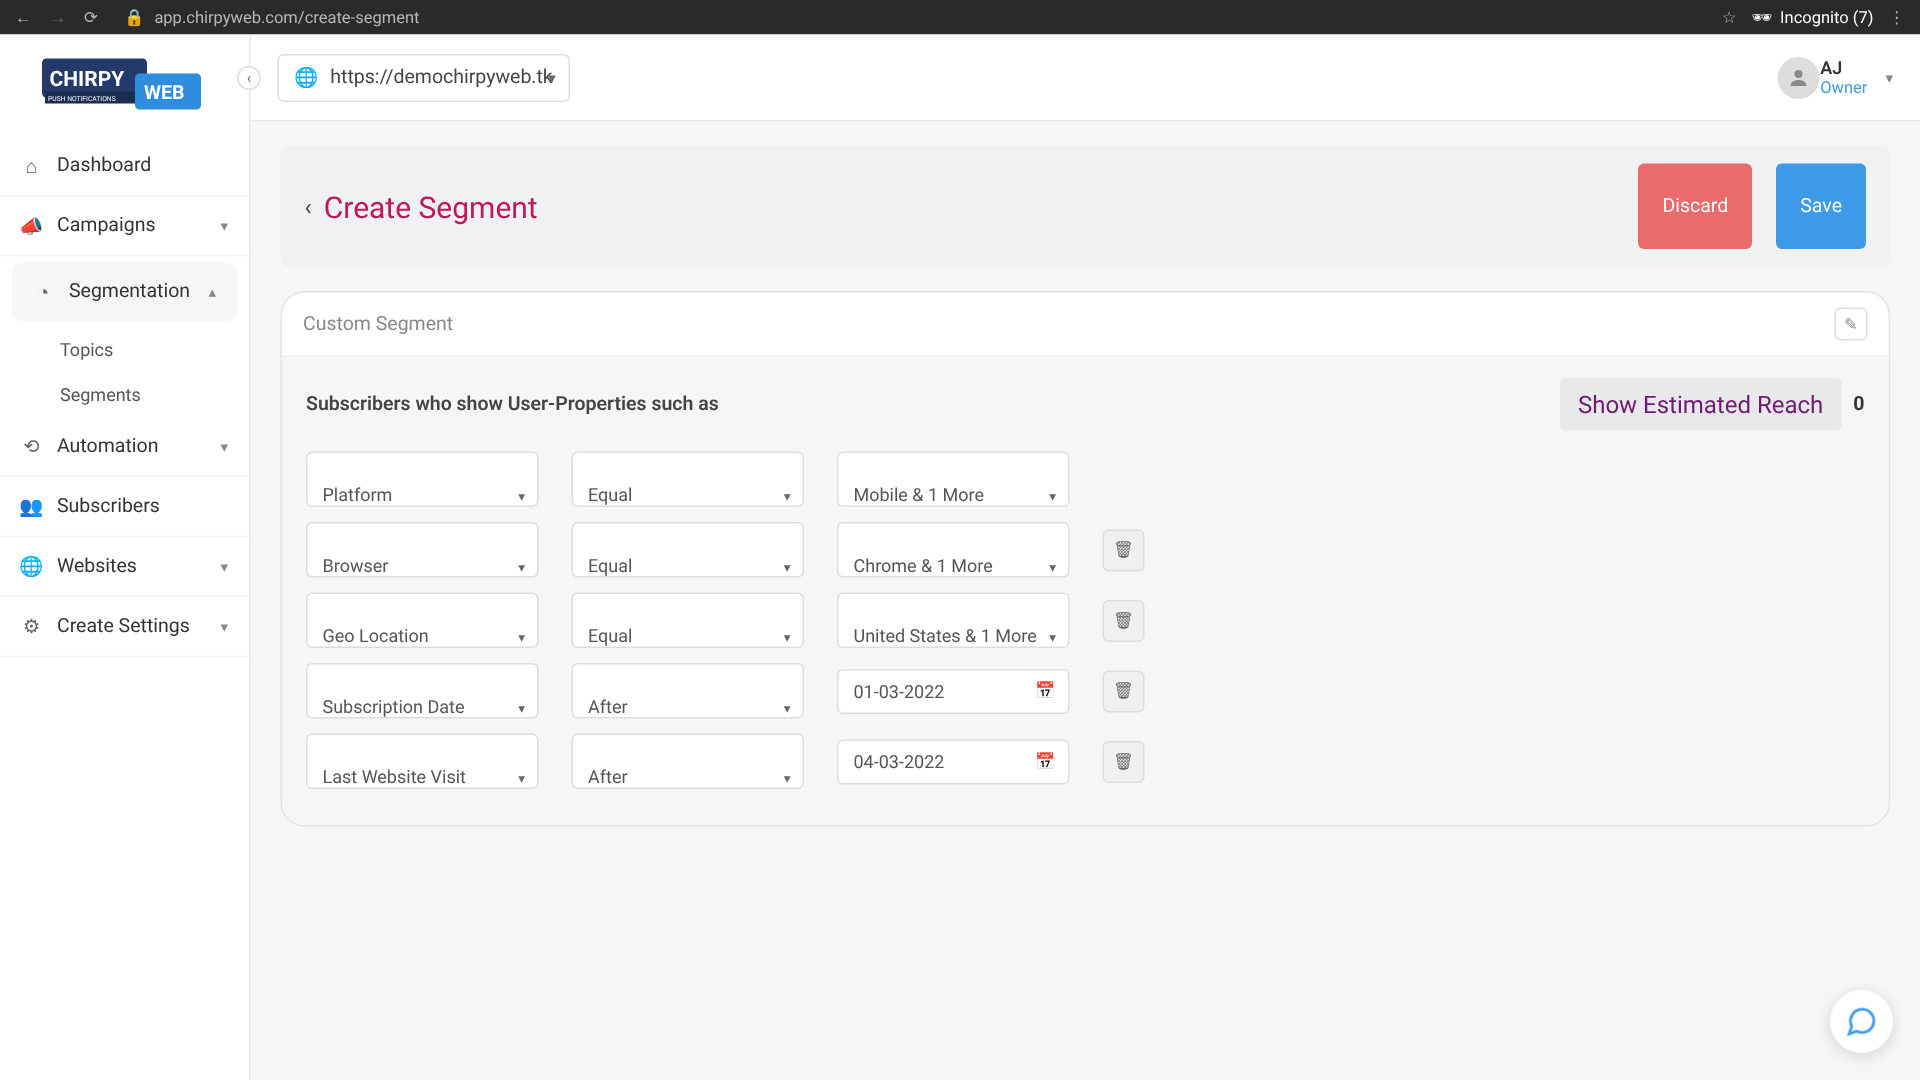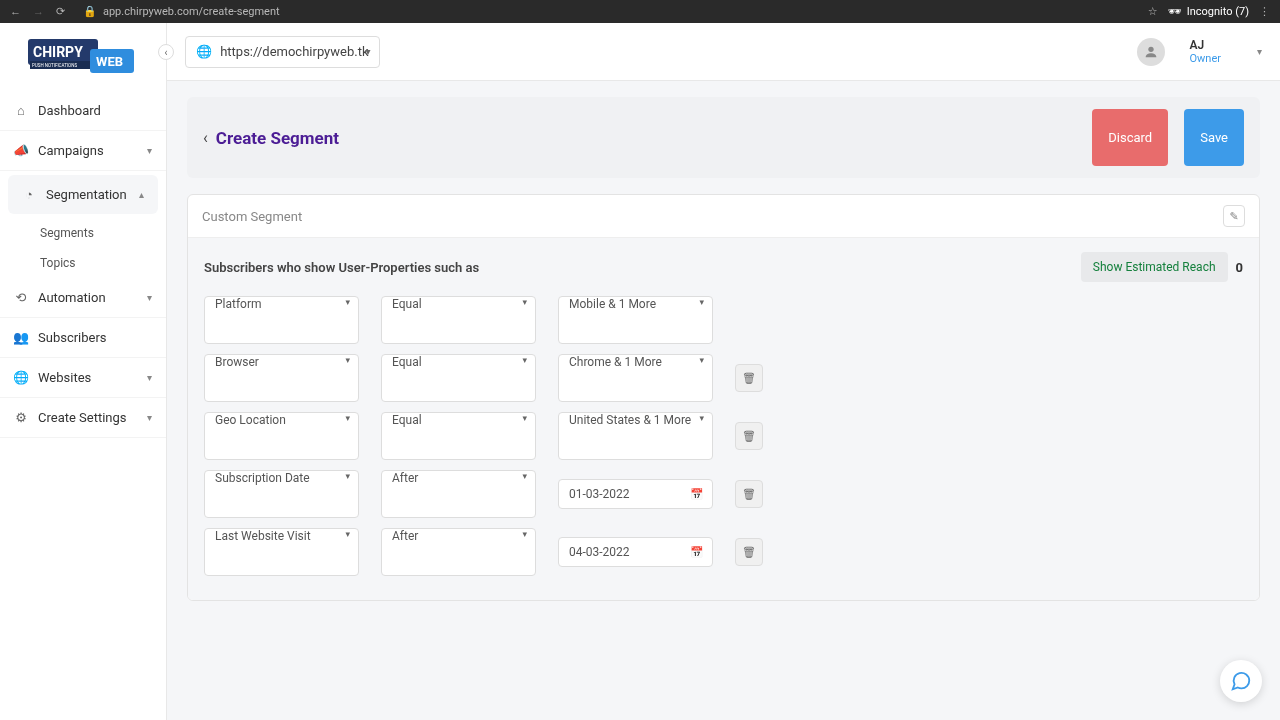--- a/index.html
+++ b/index.html
@@ -19,44 +19,44 @@
 .menu-item.active{background:#f5f6f8;border-radius:6px;margin:4px 8px;border-bottom:none}
 .menu-item .label{flex:1}
 .menu-item .chev{font-size:10px;color:#888}
 .menu-sub{padding-left:40px;font-size:12px;color:#555}
 .menu-sub div{padding:8px 0;cursor:pointer}
 .main{flex:1;display:flex;flex-direction:column}
 .topbar{height:58px;background:#fff;border-bottom:1px solid #e8e8e8;display:flex;align-items:center;padding:0 18px;gap:14px}
 .site-select{display:flex;align-items:center;gap:8px;border:1px solid #ddd;border-radius:4px;height:32px;padding:0 10px;font-size:13px;color:#444;min-width:190px;position:relative}
 .site-select .chev{position:absolute;right:8px;font-size:10px;color:#666}
 .topbar .spacer{flex:1}
-.user-box{display:flex;align-items:center;gap:24px}
+.user-box{display:flex;align-items:center;gap:0}
 .avatar{width:28px;height:28px;border-radius:50%;background:#ddd;display:flex;align-items:center;justify-content:center}
 .user-info{display:flex;flex-direction:column;line-height:1.2}
 .user-info .name{font-size:12px;color:#333;font-weight:600}
 .user-info .role{font-size:11px;color:#3d9be9}
 .user-chev{font-size:10px;color:#888;margin-left:12px}
 .content{flex:1;padding:16px 20px 0 20px;overflow:auto}
 .page-header{background:#f0f1f3;border-radius:6px;padding:12px 16px;display:flex;align-items:center;gap:8px;margin-bottom:16px}
 .back-chev{font-size:16px;color:#444;cursor:pointer}
-.page-title{font-size:17px;font-weight:700;color:#4c1d95;flex:1}
+.page-title{font-size:20px;font-weight:400;color:#be185d;flex:1}
 .btn{padding:21px 16px;border-radius:4px;font-size:13px;border:none;cursor:pointer}
 .btn-discard{background:#e86c6c;color:#fff;margin-right:8px}
 .btn-save{background:#3d9be9;color:#fff}
-.panel{background:#fff;border:1px solid #e3e3e3;border-radius:6px;overflow:hidden}
+.panel{background:#fff;border:1px solid #e3e3e3;border-radius:16px;overflow:hidden}
 .segment-name{display:flex;align-items:center;padding:10px 14px;border-bottom:1px solid #eee}
 .segment-name span{flex:1;color:#888;font-size:13px}
 .edit-icon{width:22px;height:22px;border:1px solid #ddd;border-radius:4px;display:flex;align-items:center;justify-content:center;color:#888;font-size:11px;cursor:pointer}
 .panel-body{background:#f5f6f8;padding:14px 16px}
 .panel-heading-row{display:flex;align-items:center;margin-bottom:14px}
 .panel-heading{font-size:13px;font-weight:600;color:#444;flex:1}
-.reach-btn{background:#e8e9eb;border:none;padding:8px 12px;border-radius:4px;font-size:12px;color:#15803d;cursor:pointer;margin-right:8px}
+.reach-btn{background:#e8e9eb;border:none;padding:8px 12px;border-radius:4px;font-size:16px;color:#701a75;cursor:pointer;margin-right:8px}
 .reach-count{font-size:13px;font-weight:700;color:#333}
 .rule-row{display:flex;gap:22px;margin-bottom:10px;align-items:center}
-.sel{background:#fff;border:1px solid #ddd;border-radius:4px;height:48px;padding:0 10px;font-size:12px;color:#555;display:flex;align-items:flex-start;position:relative}
+.sel{background:#fff;border:1px solid #ddd;border-radius:4px;height:37px;padding:0 10px;font-size:12px;color:#555;display:flex;align-items:flex-end;position:relative}
 .sel .chev{position:absolute;right:8px;font-size:9px;color:#666}
 .sel.prop{width:155px}
 .sel.op{width:155px}
 .sel.val{width:155px}
 .date-input{background:#fff;border:1px solid #ddd;border-radius:4px;height:30px;padding:0 10px;font-size:12px;color:#555;display:flex;align-items:center;width:155px;position:relative}
 .date-input .cal-icon{position:absolute;right:8px;font-size:11px}
 .trash-btn{width:28px;height:28px;border:1px solid #ddd;border-radius:4px;background:#f0f0f0;display:flex;align-items:center;justify-content:center;color:#666;cursor:pointer;font-size:11px}
 .chat-fab{position:fixed;right:18px;bottom:18px;width:42px;height:42px;border-radius:50%;background:#fff;box-shadow:0 2px 10px rgba(0,0,0,.15);display:flex;align-items:center;justify-content:center;cursor:pointer}
 .chat-fab svg{stroke:#3d9be9}
 .icon-slot{width:14px;height:14px;display:flex;align-items:center;justify-content:center;color:#666}
@@ -107,22 +107,22 @@
         <span class="icon-slot">📣</span>
         <span class="label">Campaigns</span>
         <span class="chev">▾</span>
       </div>
       <div class="menu-item active">
         <span class="icon-slot">◔</span>
         <span class="label">Segmentation</span>
         <span class="chev">▴</span>
       </div>
       <div class="menu-sub">
+        <div>Topics</div>
         <div>Segments</div>
-        <div>Topics</div>
       </div>
       <div class="menu-item">
         <span class="icon-slot">⟲</span>
         <span class="label">Automation</span>
         <span class="chev">▾</span>
       </div>
       <div class="menu-item">
         <span class="icon-slot">👥</span>
         <span class="label">Subscribers</span>
       </div>

